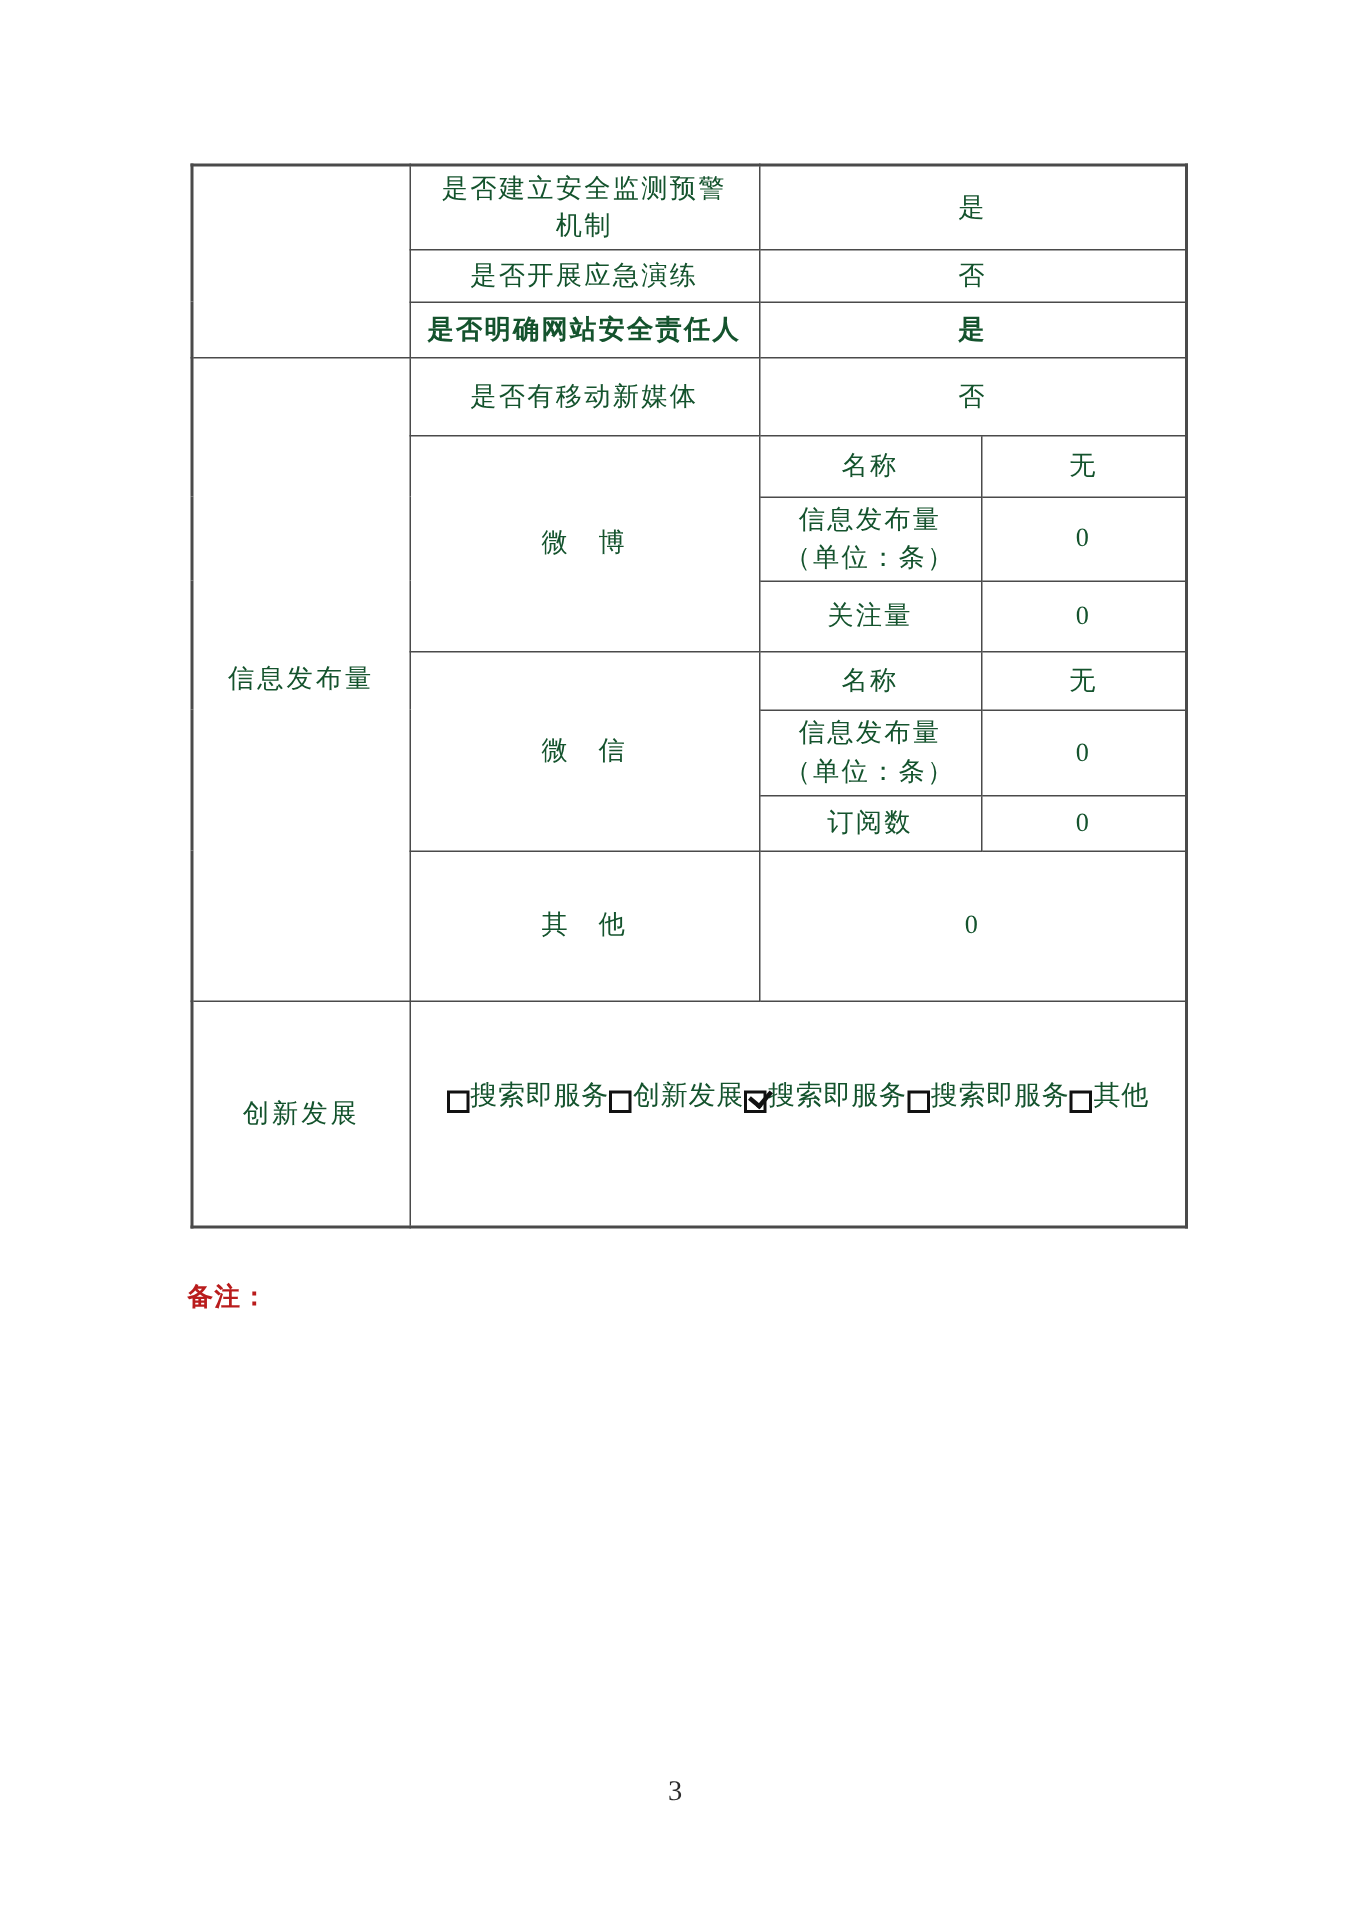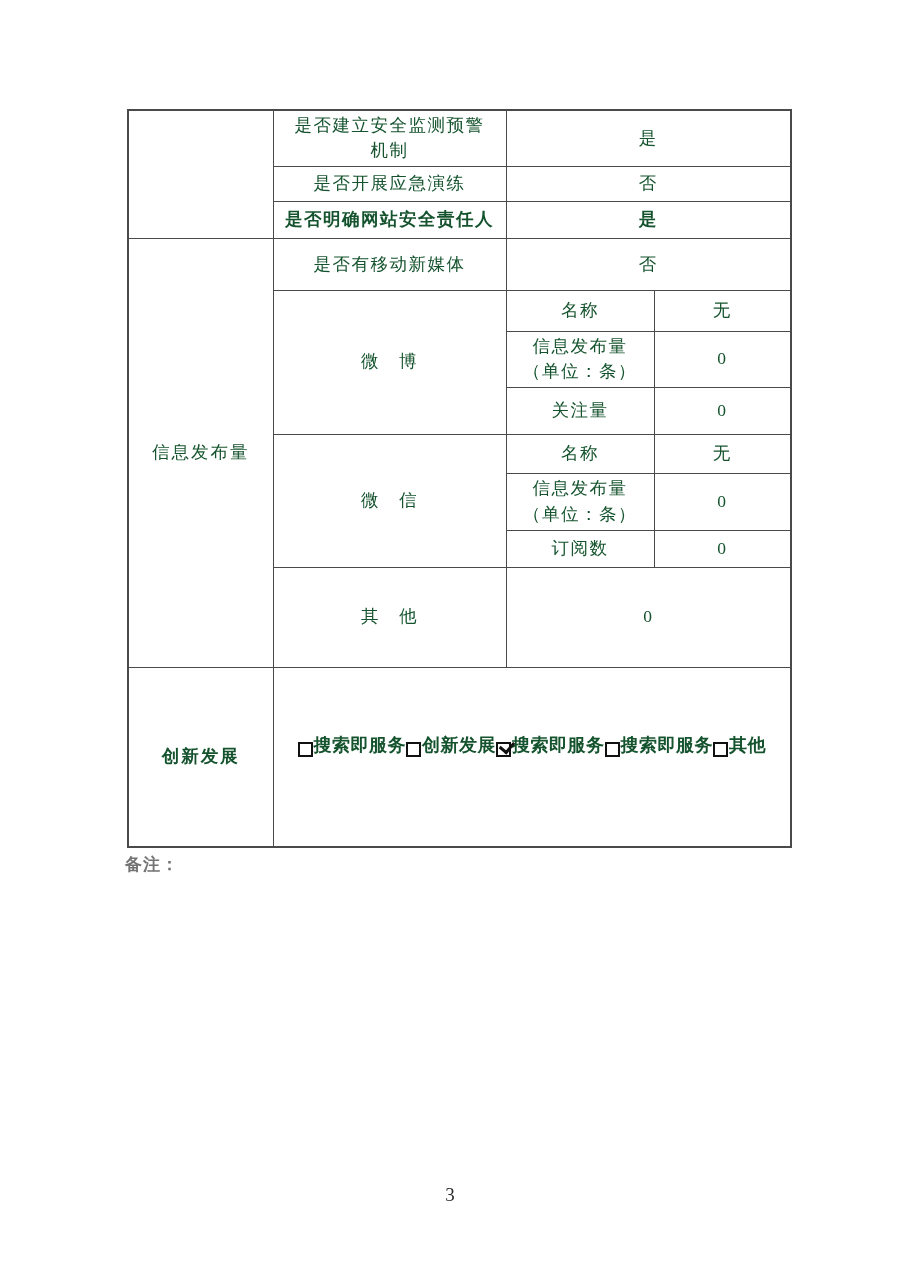--- a/index.html
+++ b/index.html
@@ -38,21 +38,21 @@
   tr.r2  { height: 35px; }
   tr.r3  { height: 37px; font-weight: bold; }
   tr.r4  { height: 52px; }
   tr.r5  { height: 41px; }
   tr.r6  { height: 55px; }
   tr.r7  { height: 47px; }
   tr.r8  { height: 39px; }
   tr.r9  { height: 57px; }
   tr.r10 { height: 37px; }
   tr.r11 { height: 100px; }
-  tr.r12 { height: 180px; font-weight: bold; }
+  tr.r12 { height: 151px; }
 
   
   .cb-cell { padding-bottom: 26px !important; }
   .cb-row {
     display: flex;
     justify-content: center;
     align-items: center;
     font-size: 18px;
     letter-spacing: 0.5px;
     white-space: nowrap;
@@ -77,21 +77,21 @@
     transform: rotate(-50deg);
   }
 
   .remark {
     position: absolute;
     left: 125px; top: 853px;
     font-family: "Liberation Sans", sans-serif;
     font-weight: bold;
     font-size: 17px;
     letter-spacing: 1px;
-    color: #737373;
+    color: #b91c1c;
   }
   .page-number {
     position: absolute;
     left: 0; right: 0;
     top: 1184px;
     text-align: center;
     font-size: 19px;
     color: #2c2c2c;
   }
 </style>

